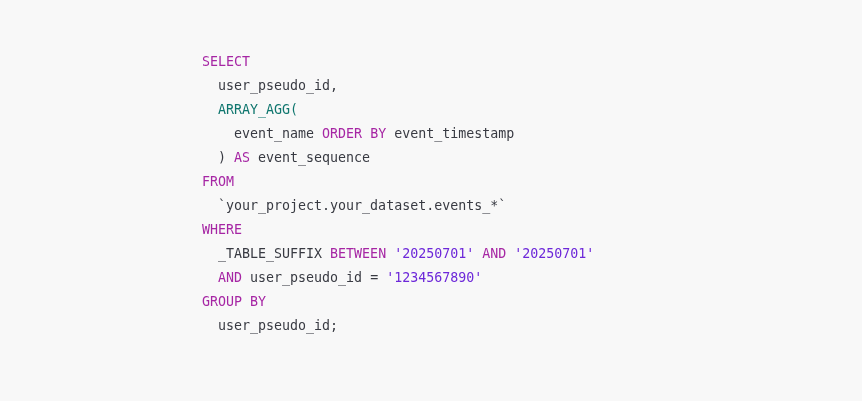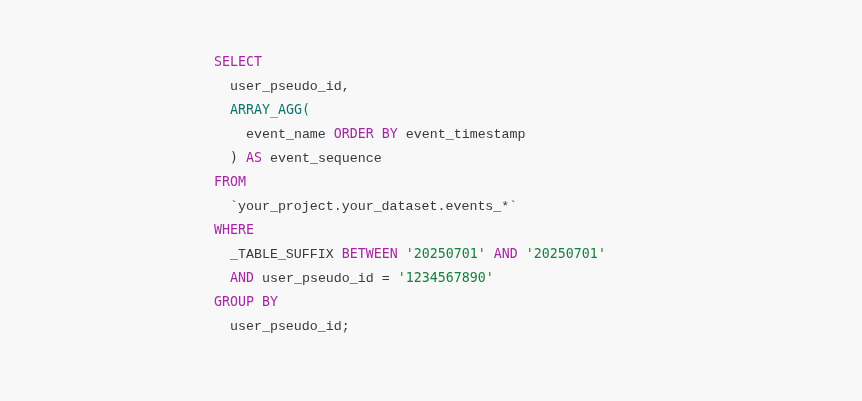--- a/index.html
+++ b/index.html
@@ -11,40 +11,39 @@
       overflow: hidden;
     }
     .code-block {
       position: absolute;
       left: 0;
       top: 0;
       width: 688px;
       height: 401px;
       background: #f8f8f8;
       box-sizing: border-box;
-      margin-left: 12px;
     }
     pre.code {
       position: absolute;
       left: 202px;
       top: 50px;
       margin: 0;
       padding: 0;
       font-family: "DejaVu Sans Mono", "Liberation Mono", monospace;
       font-size: 13.3px;
       line-height: 24px;
       color: #383a42;
       white-space: pre;
       letter-spacing: 0;
     }
     .line { display: block; height: 24px; }
     .tok-kw { color: #a626a4; }
     .tok-fn { color: #0f766e; }
-    .tok-str { color: #15803d; }
-    .tok-id { color: #383a42; font-family: Liberation Mono, monospace; }
+    .tok-str { color: #6d28d9; }
+    .tok-id { color: #383a42; }
     .tok-punct { color: #383a42; }
   </style>
 </head>
 <body>
 
 <div class="code-block">
   <pre class="code"><span class="line"><span class="tok-kw">SELECT</span></span><span class="line"><span>  </span><span class="tok-id">user_pseudo_id,</span></span><span class="line"><span>  </span><span class="tok-fn">ARRAY_AGG(</span></span><span class="line"><span>    </span><span class="tok-id">event_name </span><span class="tok-kw">ORDER BY</span><span class="tok-id"> event_timestamp</span></span><span class="line"><span>  </span><span class="tok-punct">) </span><span class="tok-kw">AS</span><span class="tok-id"> event_sequence</span></span><span class="line"><span class="tok-kw">FROM</span></span><span class="line"><span>  </span><span class="tok-id">`your_project.your_dataset.events_*`</span></span><span class="line"><span class="tok-kw">WHERE</span></span><span class="line"><span>  </span><span class="tok-id">_TABLE_SUFFIX </span><span class="tok-kw">BETWEEN</span><span class="tok-id"> </span><span class="tok-str">'20250701'</span><span class="tok-id"> </span><span class="tok-kw">AND</span><span class="tok-id"> </span><span class="tok-str">'20250701'</span></span><span class="line"><span>  </span><span class="tok-kw">AND</span><span class="tok-id"> user_pseudo_id = </span><span class="tok-str">'1234567890'</span></span><span class="line"><span class="tok-kw">GROUP BY</span></span><span class="line"><span>  </span><span class="tok-id">user_pseudo_id;</span></span></pre>
 </div>
 
 </body></html>

